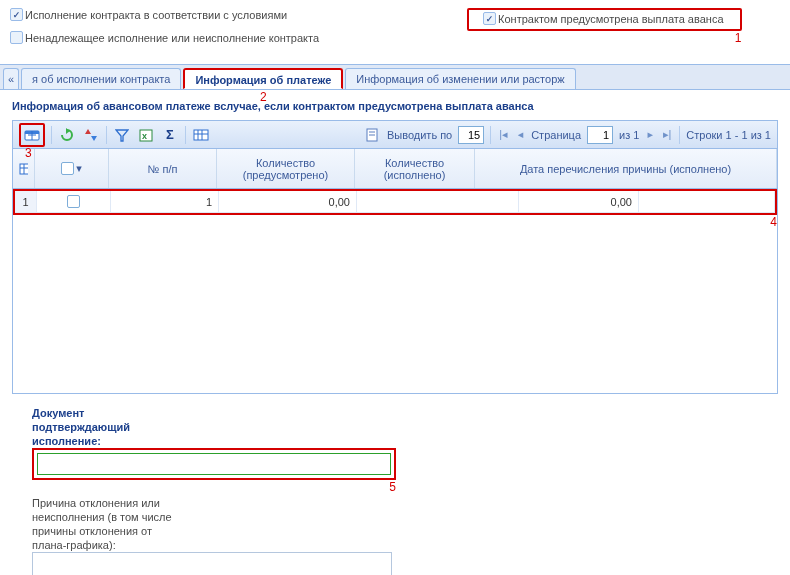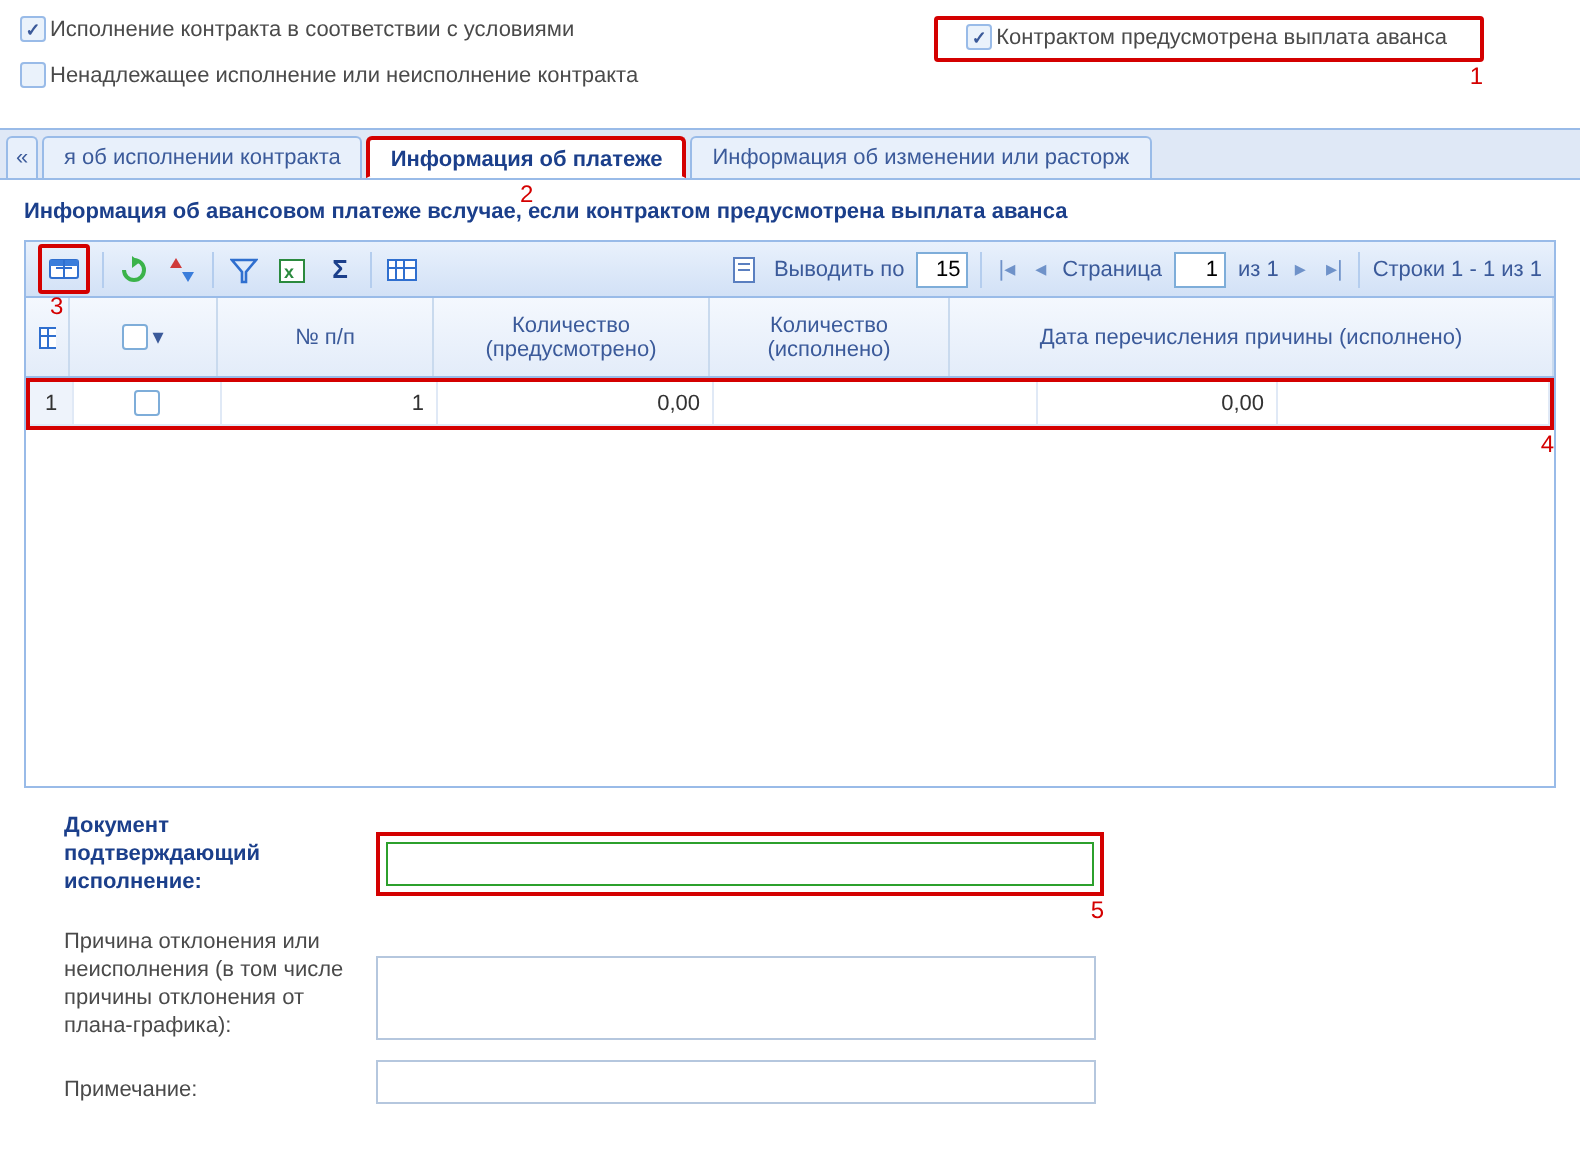--- a/index.html
+++ b/index.html
@@ -128,21 +128,21 @@
   .col-tiny { width: 22px; }
   .col-chk { width: 74px; justify-content:center; }
   .col-np { width: 108px; justify-content:center; }
   .col-q1 { width: 138px; }
   .col-d1 { width: 162px; }
   .col-q2 { width: 120px; }
   .col-d2 { flex:1; }
   .form-area {
     padding: 4px 22px 8px 32px;
   }
-  .form-row { display:flex; align-items:flex-end; gap:16px; margin-bottom: 10px; }
+  .form-row { display:flex; align-items:flex-start; gap:0; margin-bottom: 10px; flex-direction: column; }
   .form-label { width: 140px; color: #4a4a4a; font-size:11px; line-height:14px; }
   .form-label.strong { color:#1b3f8b; font-weight:bold; }
   .form-input {
     border:1px solid #b5c7de; height:22px; width:360px; background:#fff;
   }
   .form-input.tall { height:42px; }
   .doc-box {
     border:2px solid #d40000; padding:3px; position:relative;
   }
   .doc-inner {

